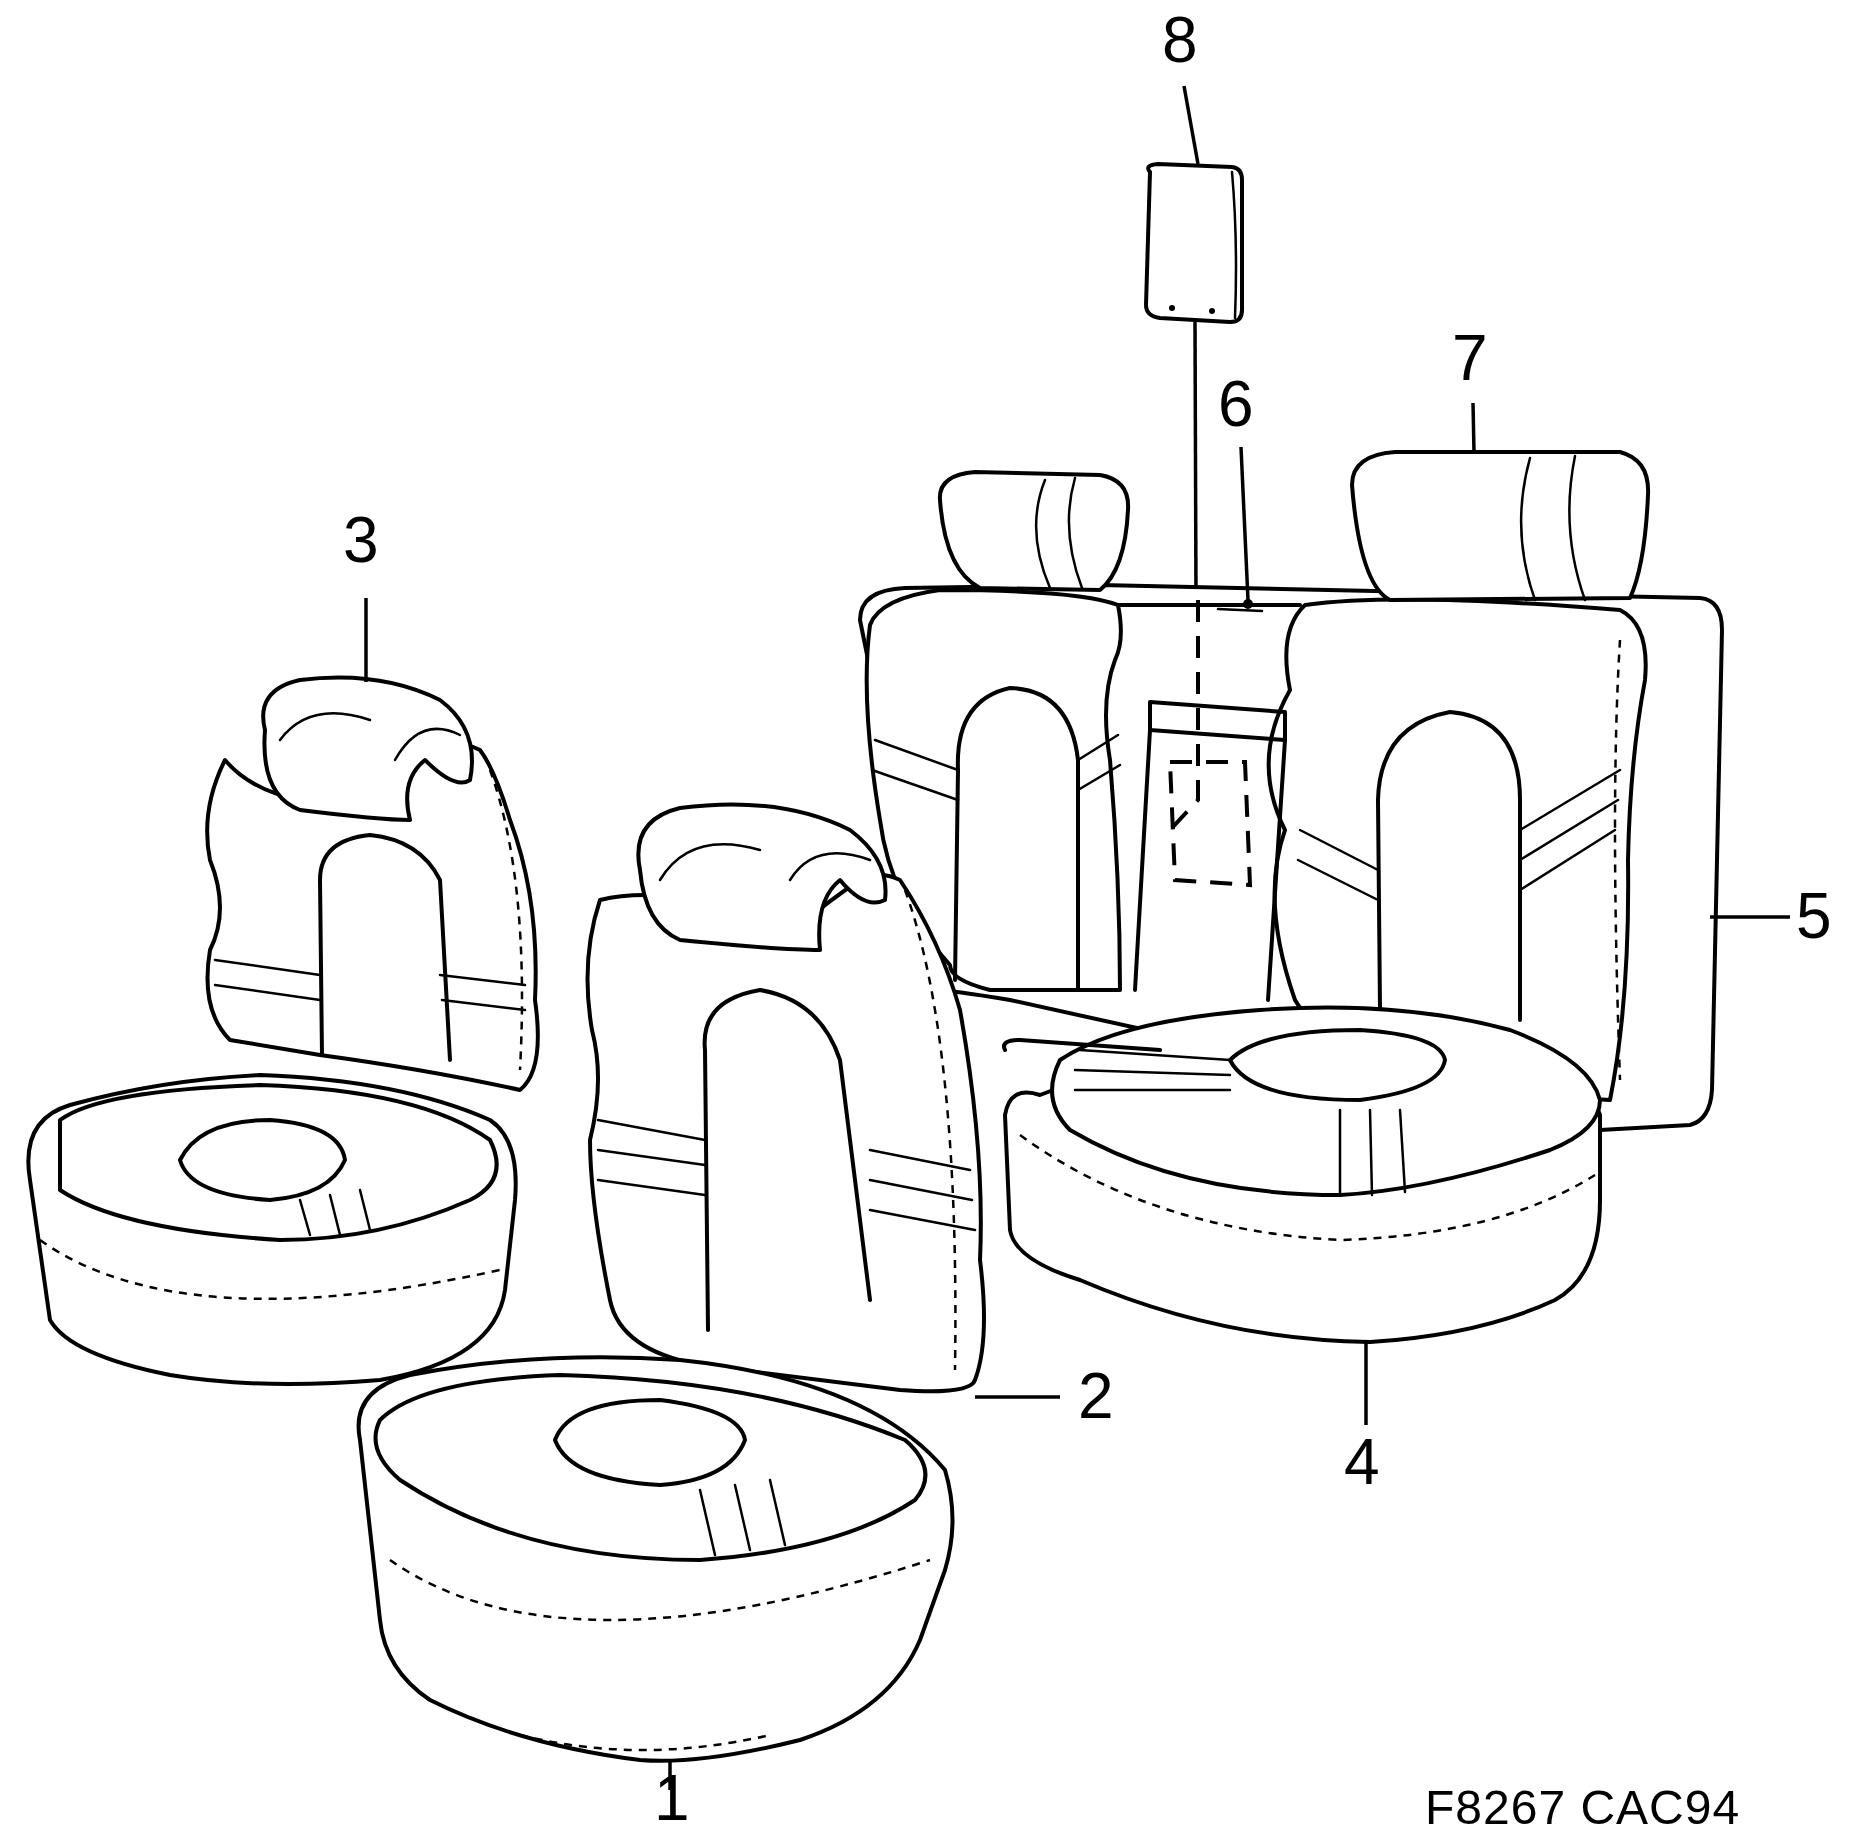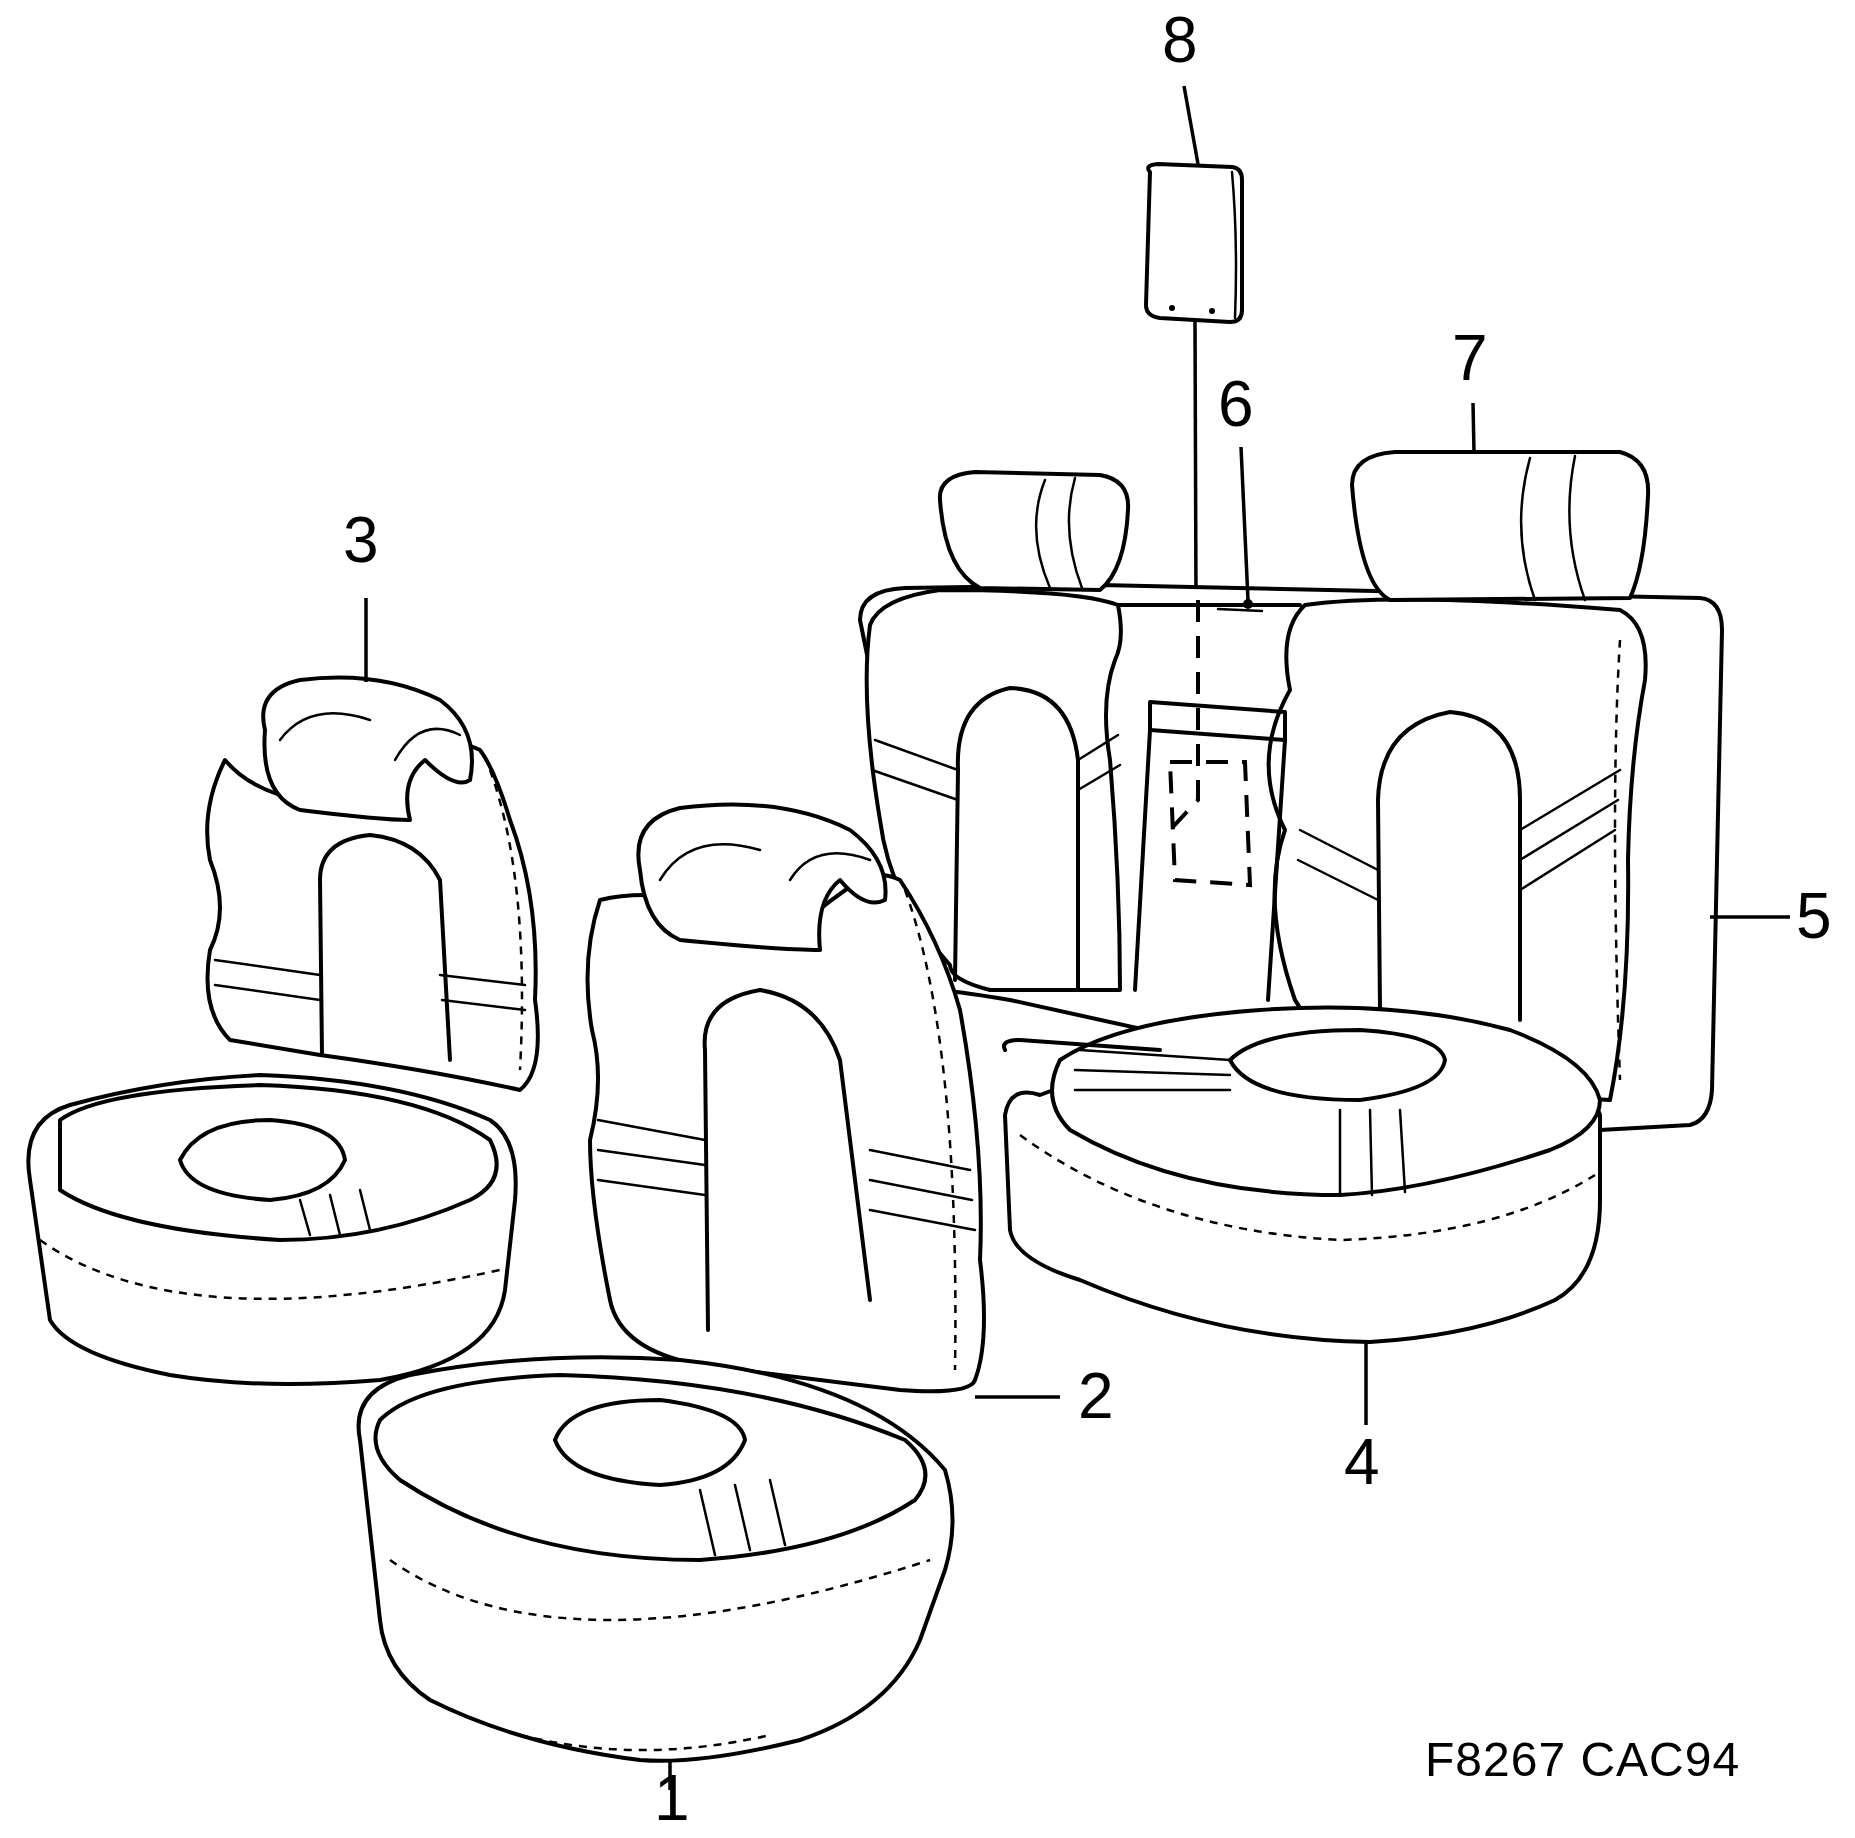--- a/index.html
+++ b/index.html
@@ -6,21 +6,21 @@
   body { width: 1855px; height: 1838px; position: relative; overflow: hidden;
          font-family: "Liberation Sans", sans-serif; }
   #canvas { position: absolute; left: 0; top: 0; width: 1855px; height: 1838px; }
   .ln { fill: none; stroke: #000; stroke-width: 4; stroke-linecap: round; stroke-linejoin: round; }
   .thin { fill: none; stroke: #000; stroke-width: 2.5; stroke-linecap: round; stroke-linejoin: round; }
   .dash { fill: none; stroke: #000; stroke-width: 4; stroke-dasharray: 22 14; }
   .stitch { fill: none; stroke: #000; stroke-width: 2.5; stroke-dasharray: 8 7; }
   .fillw { fill: #ffffff; stroke: #000; stroke-width: 4; stroke-linejoin: round; }
   .leader { stroke: #000; stroke-width: 3.5; fill: none; }
   .callout { position: absolute; font-size: 64px; color: #000; line-height: 1; font-weight: normal; }
-  .code { position: absolute; font-size: 48px; color: #000; letter-spacing: 1px; }
+  .code { position: absolute; font-size: 48px; color: #000; letter-spacing: 1px; margin-top: 48px; }
 </style>
 </head>
 <body>
 
 <svg id="canvas" viewBox="0 0 1855 1838" xmlns="http://www.w3.org/2000/svg">
   <defs>
     <pattern id="stipple" width="14" height="14" patternUnits="userSpaceOnUse">
       <circle cx="3" cy="3" r="1.4" fill="#000"></circle>
       <circle cx="10" cy="8" r="1.1" fill="#000"></circle>
       <circle cx="6" cy="12" r="0.9" fill="#000"></circle>

